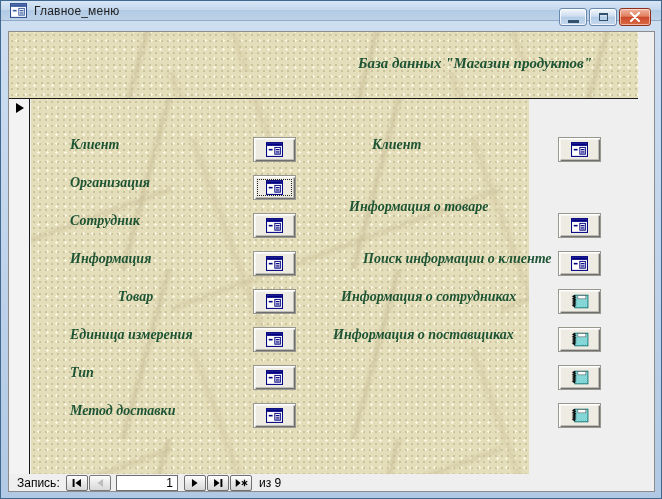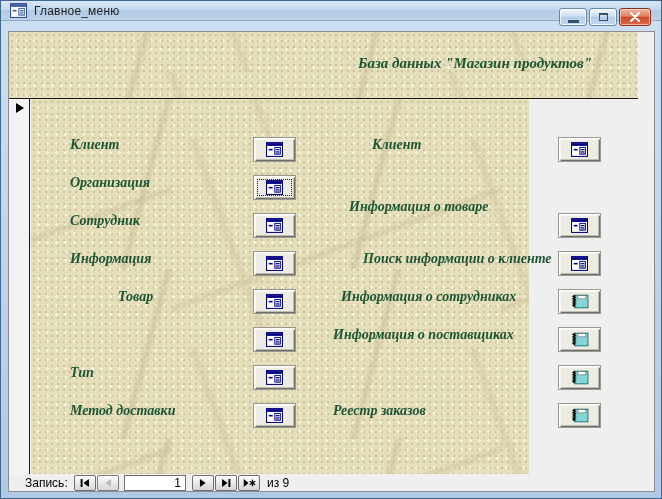--- a/index.html
+++ b/index.html
@@ -78,21 +78,21 @@
     position:absolute;width:43px;height:25px;padding:0;cursor:pointer;
     background:#eeebe3;border:1px solid #989890;
     box-shadow:inset 1px 1px 0 #ffffff,inset 2px 2px 0 rgba(255,255,255,.55),
                inset -1px -1px 0 #6f6f6f,inset -2px -2px 0 #bdbdb6;
     display:flex;align-items:center;justify-content:center;
   }
   .launch-btn.focused::after{
     content:"";position:absolute;inset:3px;border:1px dotted #222;
   }
   
-  .navbar{position:absolute;left:12px;top:443px;width:536px;height:16px;background:#efefef;}
+  .navbar{position:absolute;left:4px;top:443px;width:536px;height:16px;background:#efefef;}
   .nav-label{position:absolute;top:0;height:16px;line-height:16px;font-size:12px;color:#000;white-space:nowrap;}
   .nav-btn{
     position:absolute;top:0;width:22px;height:16px;padding:0;cursor:pointer;
     border:1px solid #707070;border-radius:2px;
     background:linear-gradient(#ffffff,#e9e9e9 50%,#d6d6d6);
     display:flex;align-items:center;justify-content:center;
   }
   .nav-box{
     position:absolute;left:103px;top:0;width:62px;height:16px;
     border:1px solid #6e6e6e;background:#fff;font-size:12px;
@@ -199,20 +199,21 @@
           <svg class="icon" viewBox="0 0 16 14" width="17" height="15">
     <rect x="0.5" y="0.5" width="15" height="13" fill="#fff" stroke="#000080"></rect>
     <rect x="1" y="1" width="14" height="2.6" fill="#000080"></rect>
     <rect x="2.6" y="6.4" width="3.6" height="1.5" fill="#000080"></rect>
     <rect x="8.3" y="5" width="5.2" height="6.4" fill="#fff" stroke="#000080" stroke-width="0.9"></rect>
     <line x1="9.2" y1="7" x2="12.7" y2="7" stroke="#000080" stroke-width="0.9"></line>
     <line x1="9.2" y1="8.6" x2="12.7" y2="8.6" stroke="#000080" stroke-width="0.9"></line>
     <line x1="9.2" y1="10.2" x2="12.7" y2="10.2" stroke="#000080" stroke-width="0.9"></line>
   </svg>
         </button>
+        <div class="menu-label" style="left: 39px; top: 228px;">Единица измерения</div>
         <button class="launch-btn" style="left: 222px; top: 228px;">
           <svg class="icon" viewBox="0 0 16 14" width="17" height="15">
     <rect x="0.5" y="0.5" width="15" height="13" fill="#fff" stroke="#000080"></rect>
     <rect x="1" y="1" width="14" height="2.6" fill="#000080"></rect>
     <rect x="2.6" y="6.4" width="3.6" height="1.5" fill="#000080"></rect>
     <rect x="8.3" y="5" width="5.2" height="6.4" fill="#fff" stroke="#000080" stroke-width="0.9"></rect>
     <line x1="9.2" y1="7" x2="12.7" y2="7" stroke="#000080" stroke-width="0.9"></line>
     <line x1="9.2" y1="8.6" x2="12.7" y2="8.6" stroke="#000080" stroke-width="0.9"></line>
     <line x1="9.2" y1="10.2" x2="12.7" y2="10.2" stroke="#000080" stroke-width="0.9"></line>
   </svg>
@@ -314,21 +315,20 @@
         <rect width="2" height="2" fill="#c8f0f0"></rect>
         <rect width="1" height="1" fill="#3fbdbd"></rect>
         <rect x="1" y="1" width="1" height="1" fill="#3fbdbd"></rect>
       </pattern>
     </defs>
     <rect x="3.5" y="1" width="12.5" height="12" fill="url(#chk)" stroke="#046a6a" stroke-width="0.8"></rect>
     <rect x="6.5" y="1.5" width="7.5" height="3" fill="#fff" stroke="#555" stroke-width="0.5"></rect>
     <path d="M4,1.2 l-2,0.9 2,0.9 -2,0.9 2,0.9 -2,0.9 2,0.9 -2,0.9 2,0.9 -2,0.9 2,0.9 -2,0.9 2,0.9" fill="none" stroke="#000" stroke-width="1.1"></path>
   </svg>
         </button>
-        <div class="menu-label" style="left: 302px; top: 304px;">Реестр заказов</div>
         <button class="launch-btn" style="left: 527px; top: 304px;">
           <svg class="icon" viewBox="0 0 17 14" width="18" height="15">
     <defs>
       <pattern id="chk" width="2" height="2" patternUnits="userSpaceOnUse">
         <rect width="2" height="2" fill="#c8f0f0"></rect>
         <rect width="1" height="1" fill="#3fbdbd"></rect>
         <rect x="1" y="1" width="1" height="1" fill="#3fbdbd"></rect>
       </pattern>
     </defs>
     <rect x="3.5" y="1" width="12.5" height="12" fill="url(#chk)" stroke="#046a6a" stroke-width="0.8"></rect>

